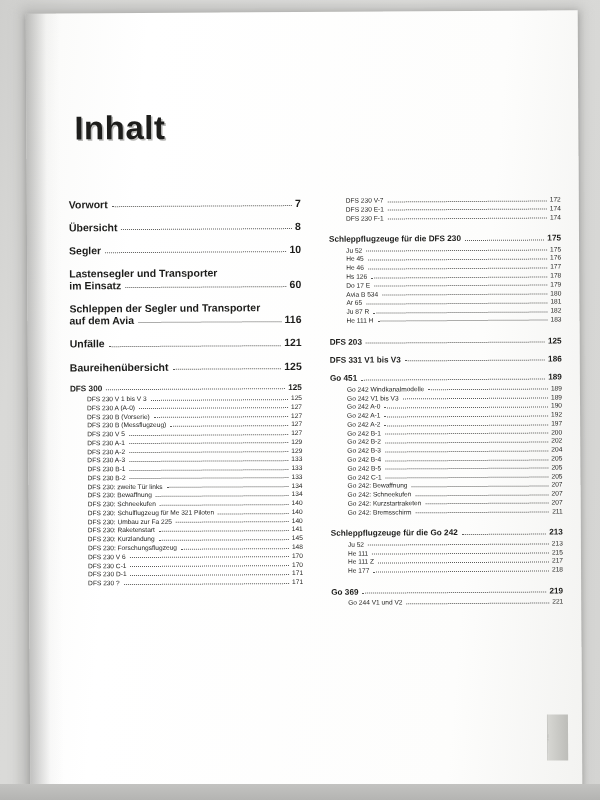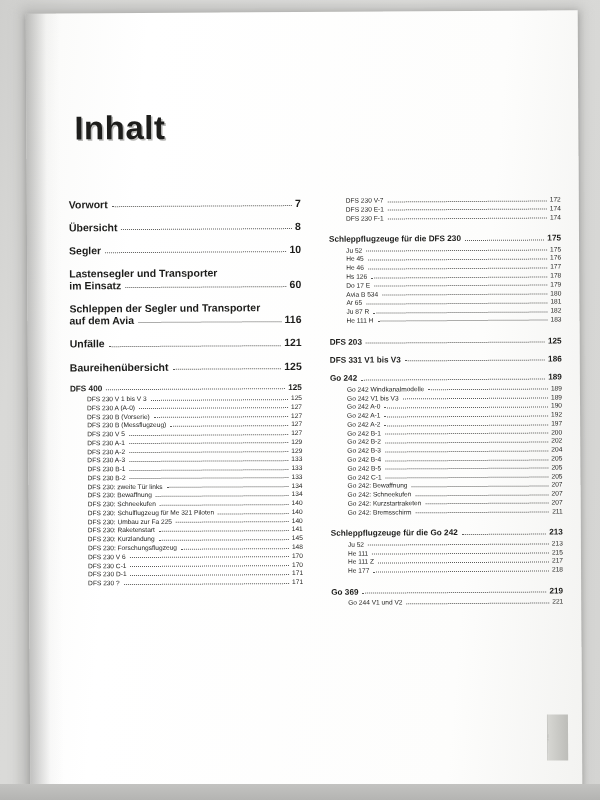--- a/index.html
+++ b/index.html
@@ -203,21 +203,21 @@
             <span class="label">Unfälle</span>
             <span class="dots"></span>
             <span class="page">121</span>
           </div>
           <div class="entry lvl0">
             <span class="label">Baureihenübersicht</span>
             <span class="dots"></span>
             <span class="page">125</span>
           </div>
           <div class="entry lvl1">
-            <span class="label">DFS 400</span>
+            <span class="label">DFS 300</span>
             <span class="dots"></span>
             <span class="page">125</span>
           </div>
           <div class="entry lvl2">
             <span class="label">DFS 230 V 1 bis V 3</span>
             <span class="dots"></span>
             <span class="page">125</span>
           </div>
           <div class="entry lvl2">
             <span class="label">DFS 230 A (A-0)</span>
@@ -399,21 +399,21 @@
             <span class="page">125</span>
           </div>
           <div class="gap-sm"></div>
           <div class="entry lvl1">
             <span class="label">DFS 331 V1 bis V3</span>
             <span class="dots"></span>
             <span class="page">186</span>
           </div>
           <div class="gap-sm"></div>
           <div class="entry lvl1">
-            <span class="label">Go 242</span>
+            <span class="label">Go 451</span>
             <span class="dots"></span>
             <span class="page">189</span>
           </div>
           <div class="entry lvl2">
             <span class="label">Go 242 Windkanalmodelle</span>
             <span class="dots"></span>
             <span class="page">189</span>
           </div>
           <div class="entry lvl2">
             <span class="label">Go 242 V1 bis V3</span>

